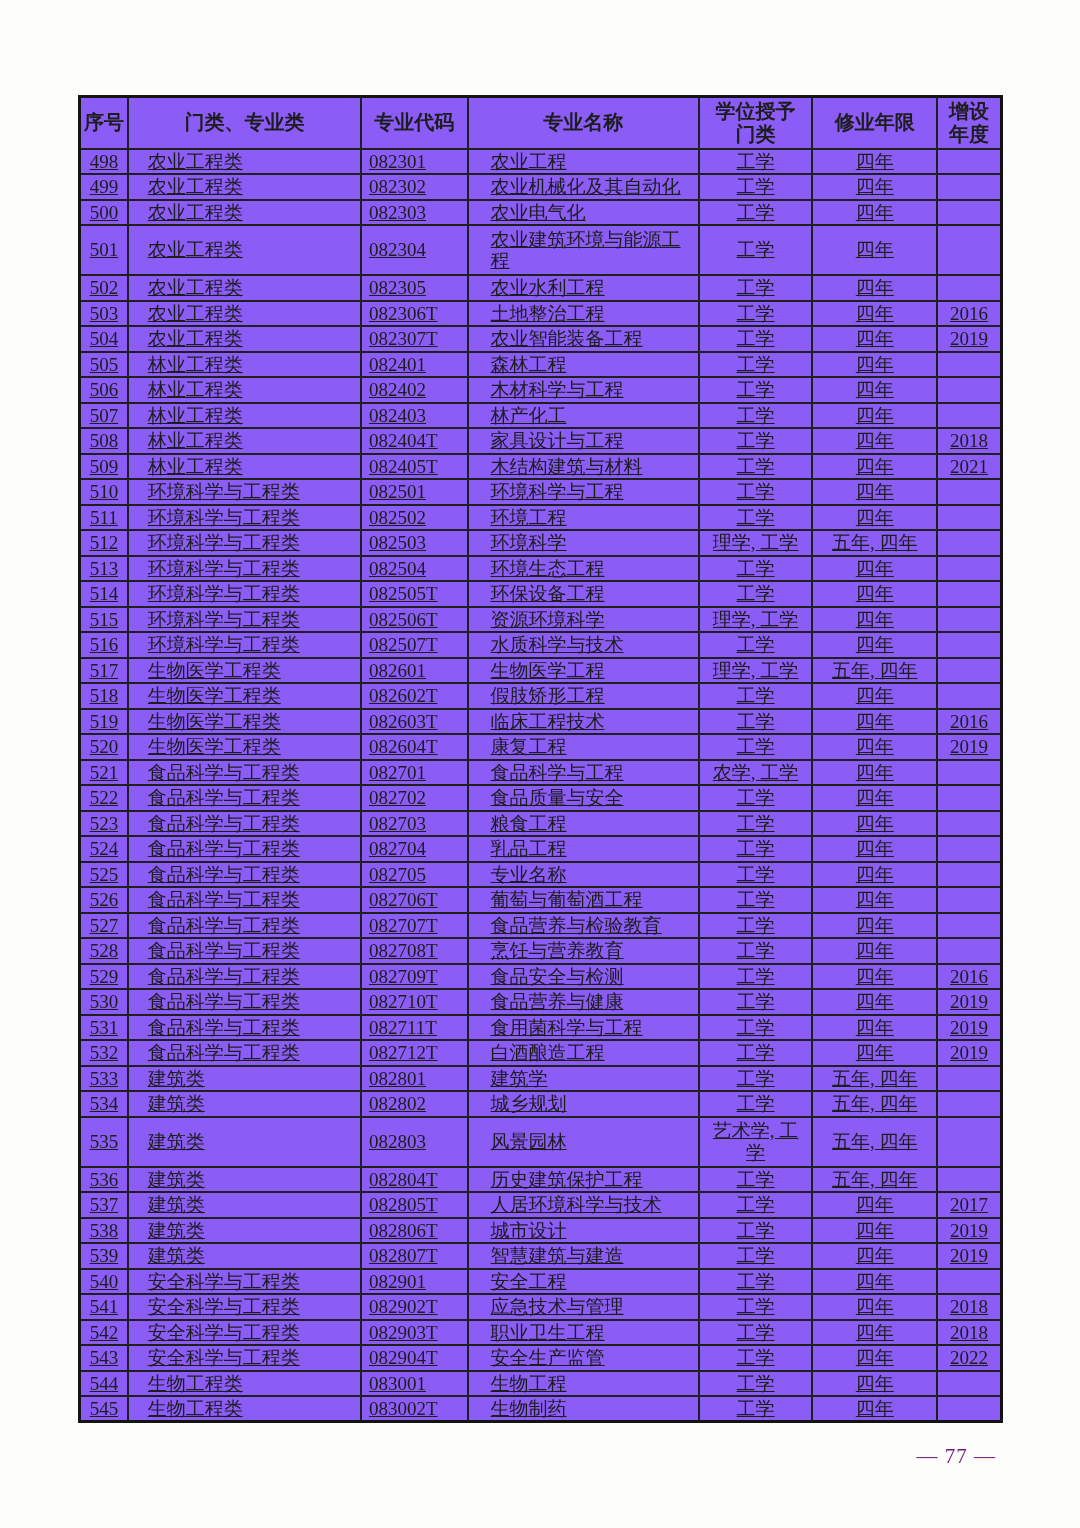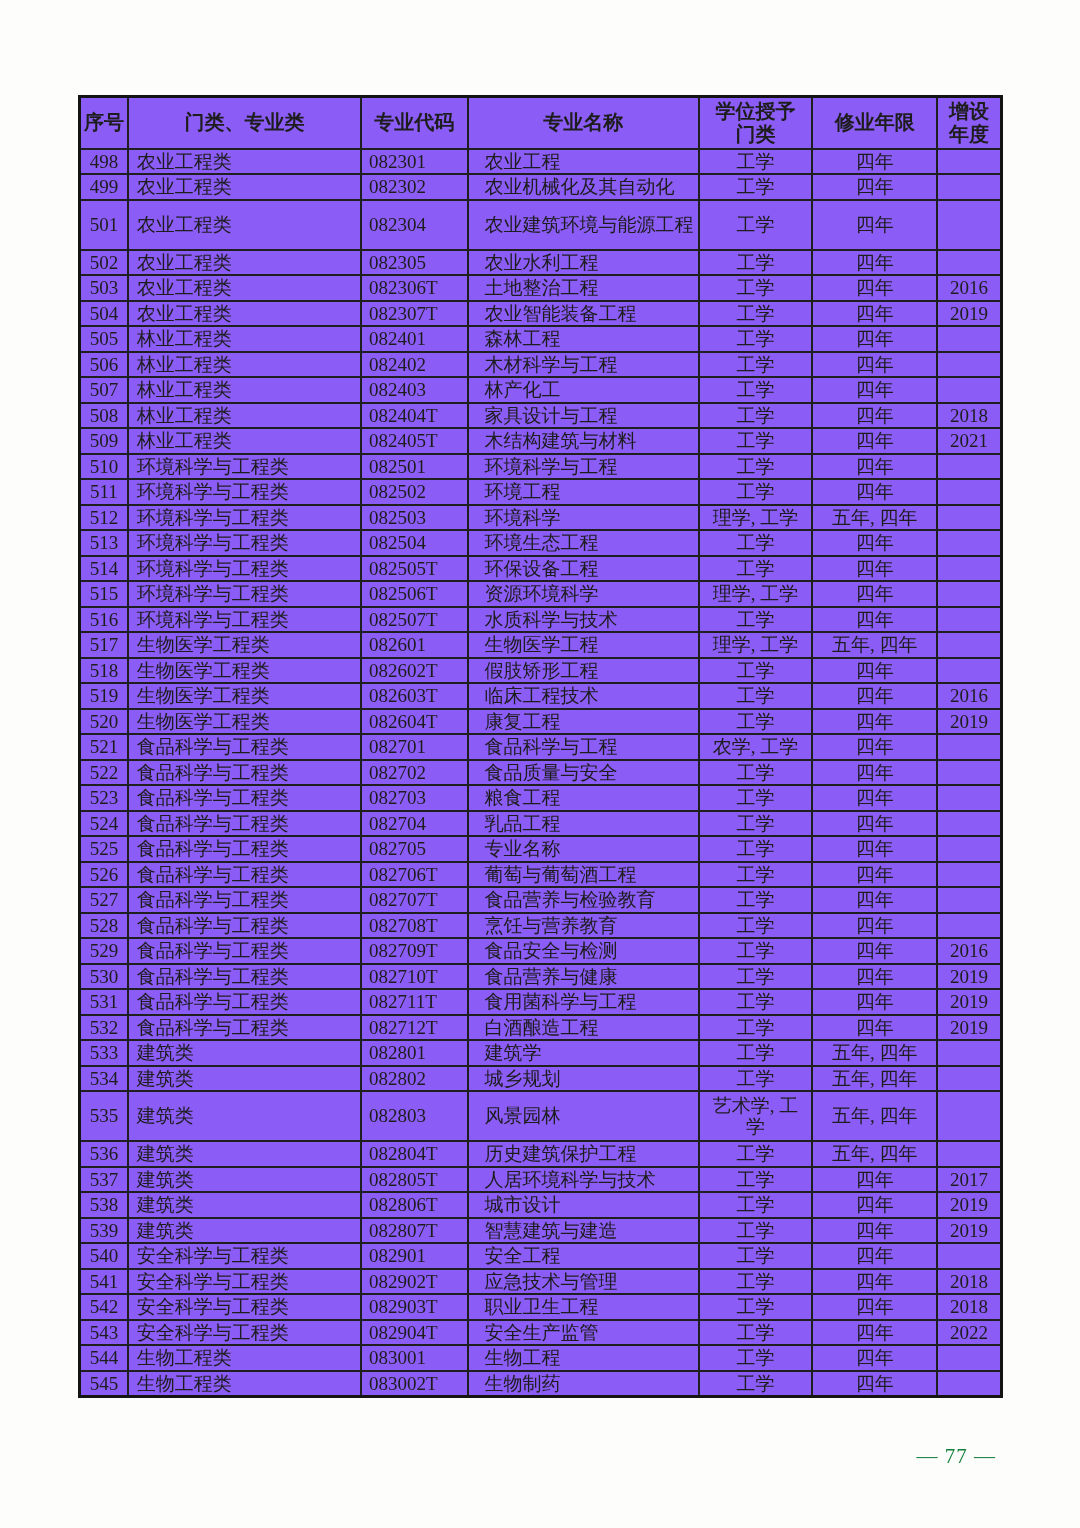--- a/index.html
+++ b/index.html
@@ -28,42 +28,42 @@
   }
   .majors thead tr { height: 52px; }
   .majors th {
     font-weight: bold;
     font-size: 20px;
     line-height: 1.15;
     text-align: center;
     white-space: pre-line;
     padding: 0 2px;
   }
-  .majors tbody tr { height: 25.5px; }
+  .majors tbody tr { height: 25.5px; text-decoration: underline; }
   .majors tbody tr.tall { height: 50px; }
   .majors td {
     font-size: 19px;
     line-height: 1.12;
     padding: 1px 4px;
   }
   td.c-no     { text-align: center; padding: 1px 2px; }
-  td.c-category { text-align: left; padding-left: 8px; }
+  td.c-category { text-align: left; padding-left: 19px; }
   td.c-code   { text-align: left; padding-left: 7px; font-size: 19px; }
-  td.c-name   { text-align: left; padding-left: 16px; }
+  td.c-name   { text-align: left; padding-left: 22px; }
   td.c-degree { text-align: center; padding: 1px 6px; border-radius: 8px; }
   td.c-years  { text-align: center; }
   td.c-added  { text-align: center; }
 
   .page-number {
     position: absolute;
     top: 1444px;
     right: 84px;
     font-size: 21px;
     letter-spacing: 1px;
-    color: #15803d;
+    color: #701a75;
   }
 </style>
 </head>
 <body>
 
 <div class="page">
 
   <table class="majors">
     <colgroup>
       <col style="width:48px">
@@ -99,20 +99,29 @@
         </tr>
         <tr>
           <td class="c-no">499</td>
           <td class="c-category">农业工程类</td>
           <td class="c-code">082302</td>
           <td class="c-name">农业机械化及其自动化</td>
           <td class="c-degree">工学</td>
           <td class="c-years">四年</td>
           <td class="c-added"></td>
         </tr>
+        <tr>
+          <td class="c-no">500</td>
+          <td class="c-category">农业工程类</td>
+          <td class="c-code">082303</td>
+          <td class="c-name">农业电气化</td>
+          <td class="c-degree">工学</td>
+          <td class="c-years">四年</td>
+          <td class="c-added"></td>
+        </tr>
         <tr class="tall">
           <td class="c-no">501</td>
           <td class="c-category">农业工程类</td>
           <td class="c-code">082304</td>
           <td class="c-name">农业建筑环境与能源工程</td>
           <td class="c-degree">工学</td>
           <td class="c-years">四年</td>
           <td class="c-added"></td>
         </tr>
         <tr>

